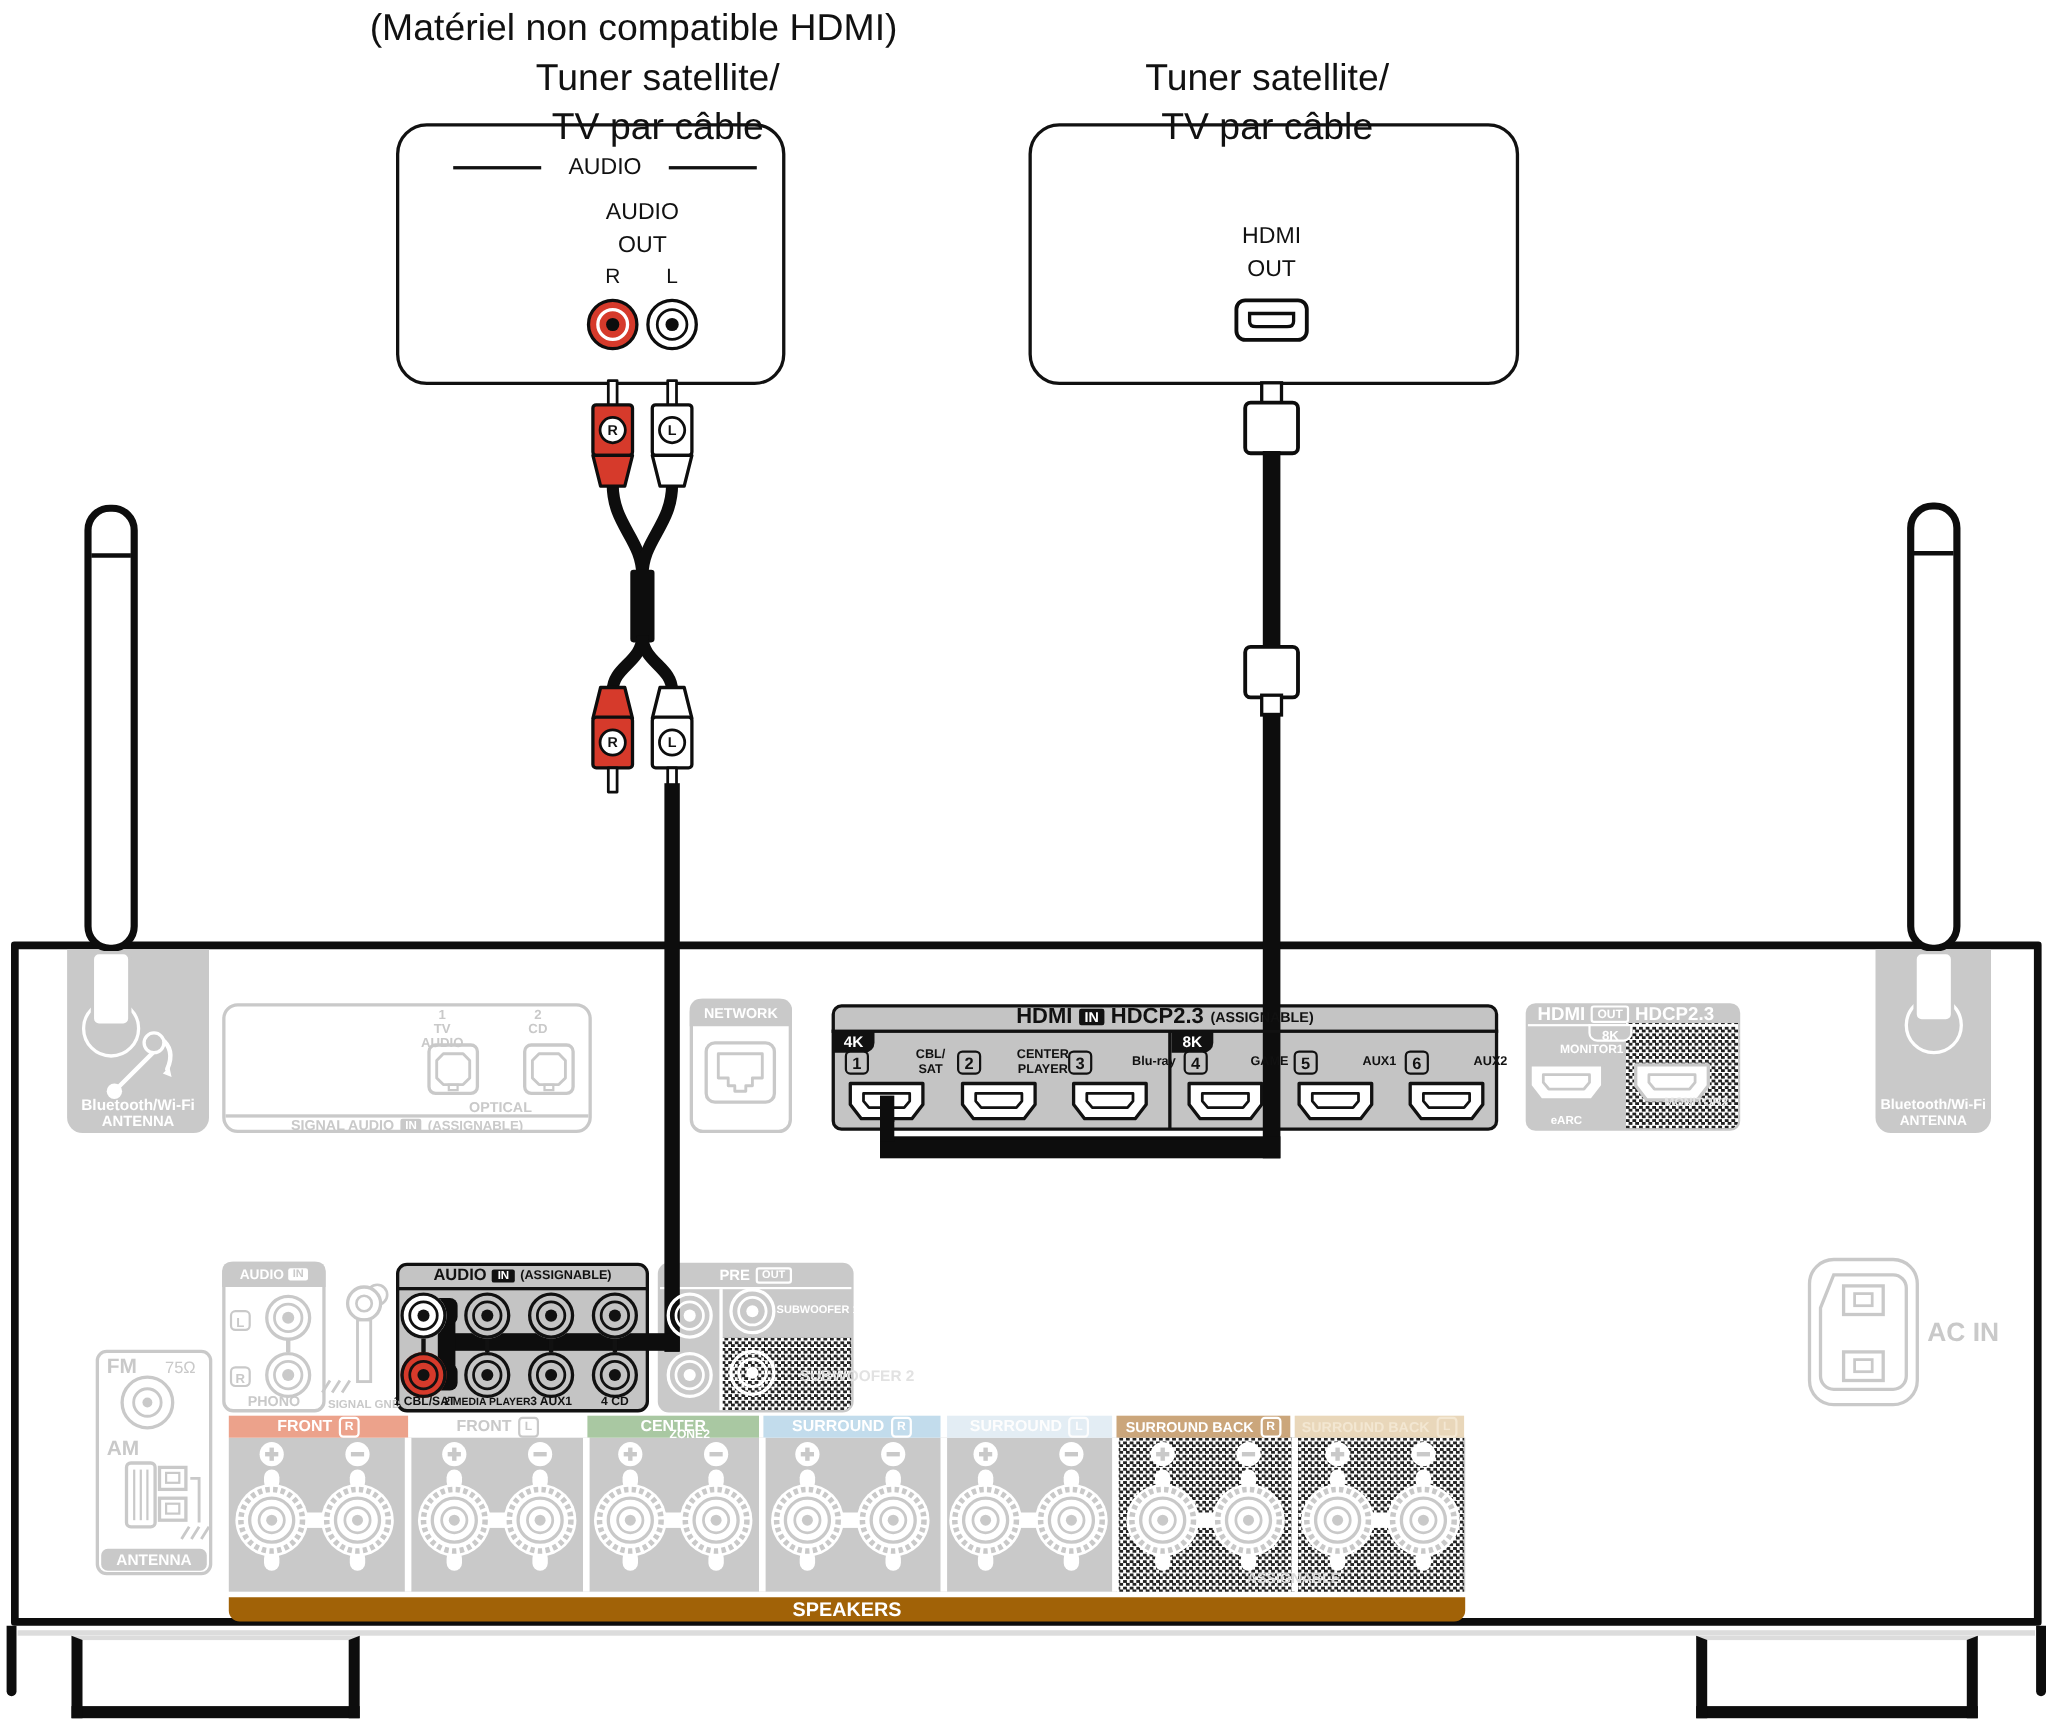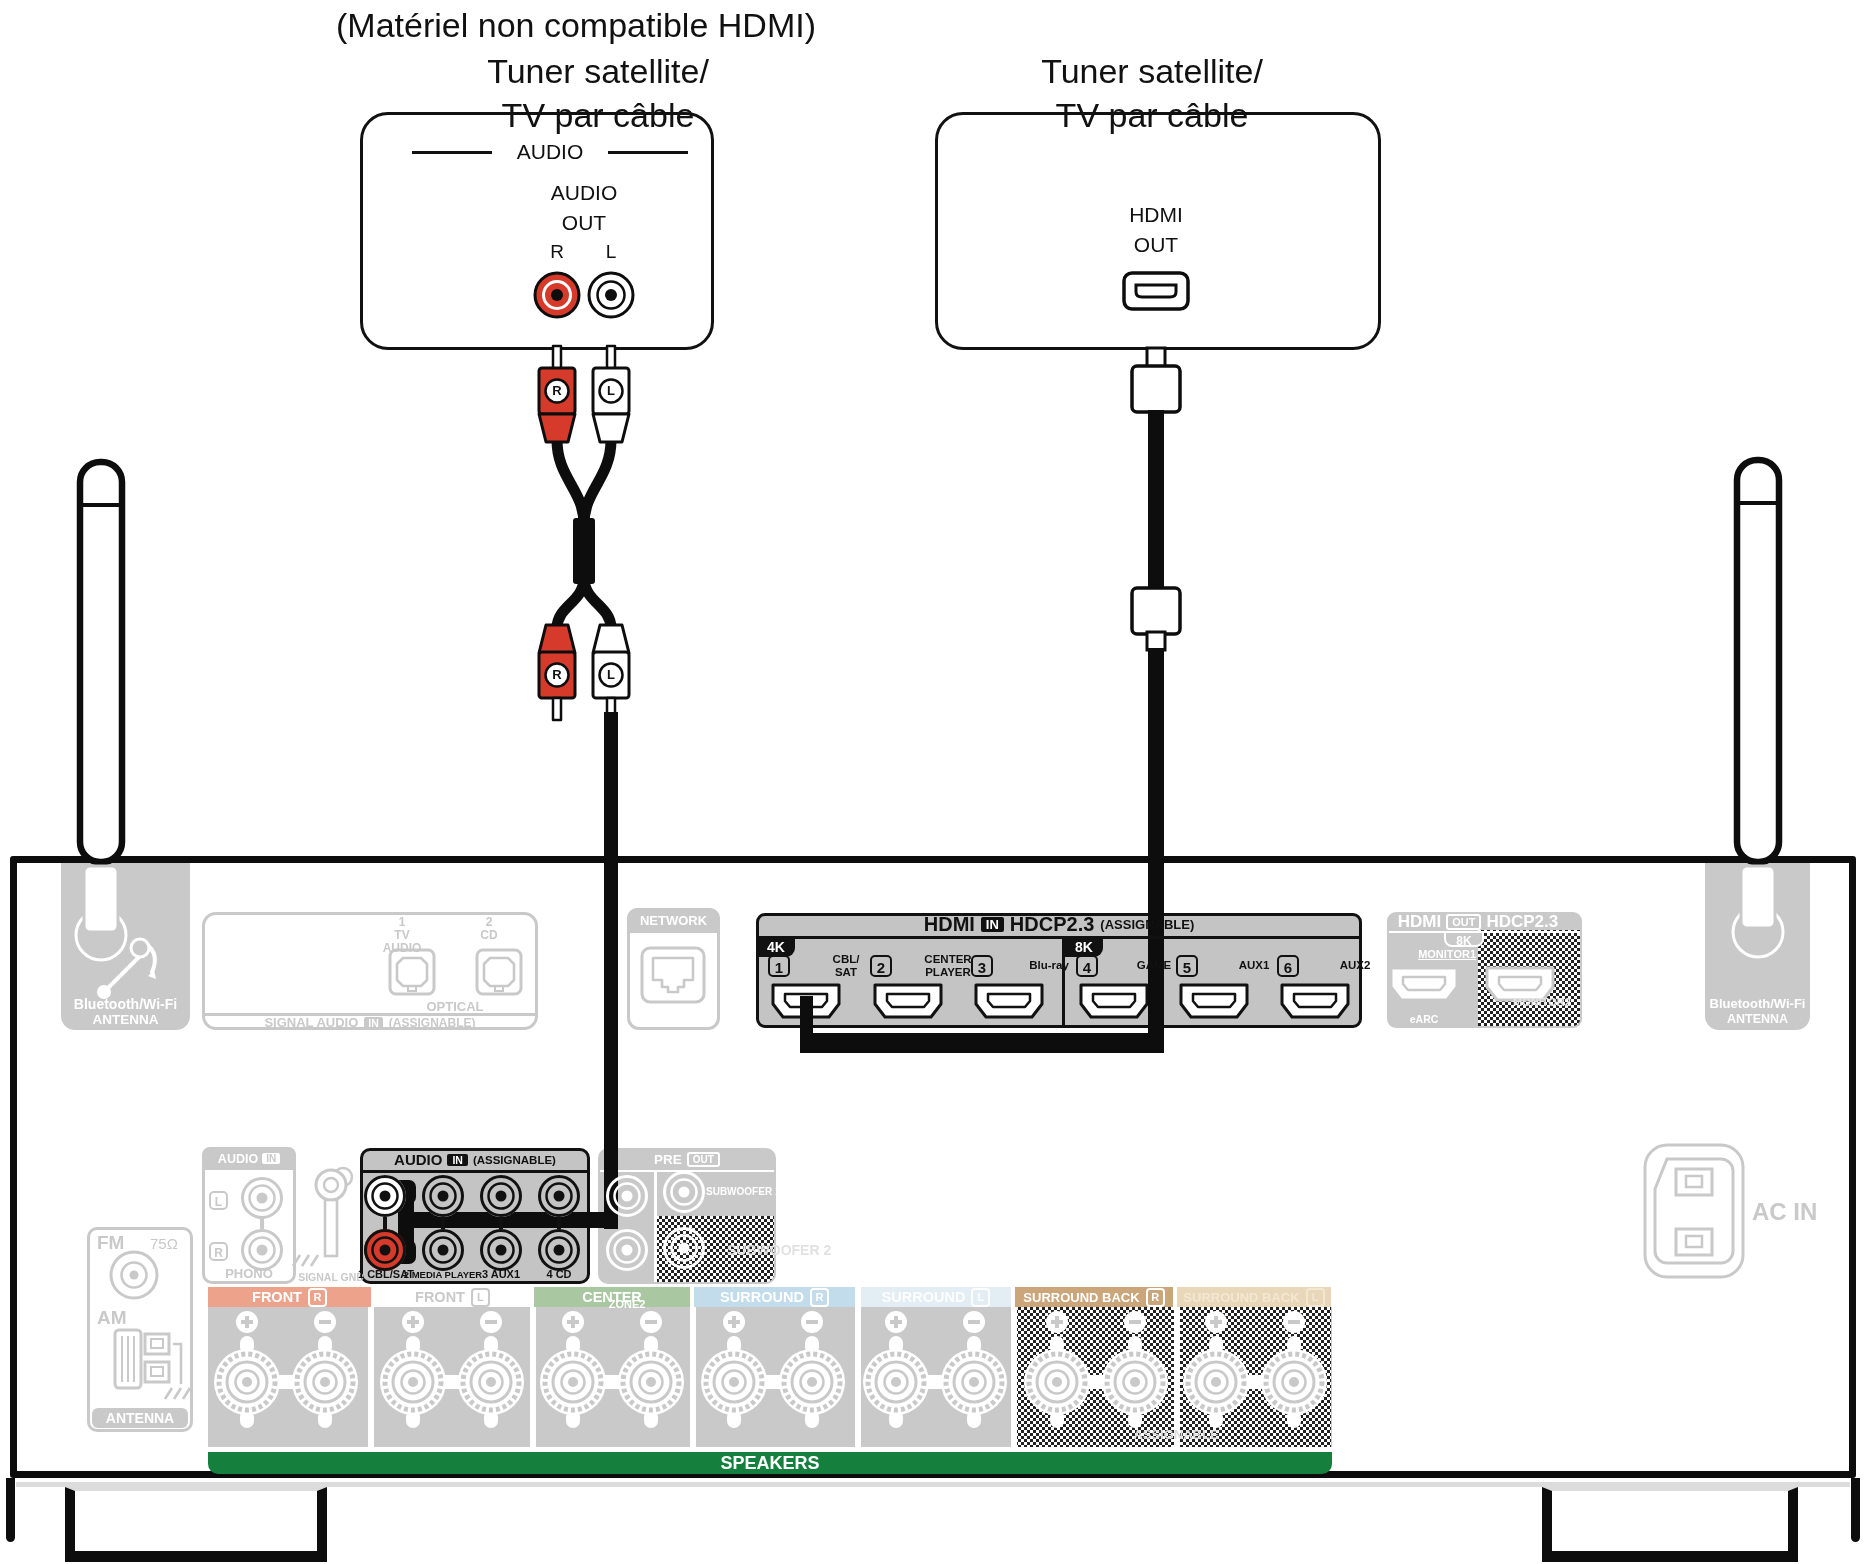--- a/index.html
+++ b/index.html
@@ -136,21 +136,21 @@
 
   <div class="panel" style="left:1387px;top:912px;width:195px;height:116px;border-radius:9px;"></div>
   <div class="checker" style="left:1478px;top:930px;width:102px;height:96px;border-radius:0 0 7px 0;"></div>
   <div class="lbl row" style="left:1389px;top:913px;width:178px;height:18px;gap:5px;">
     <span class="w b" style="font-size:17px;">HDMI</span>
     <span class="bdg-line" style="font-size:11px;">OUT</span>
     <span class="w b" style="font-size:17px;">HDCP2.3</span>
   </div>
   <div style="position:absolute;left:1389px;top:931px;width:191px;height:2px;background:#fff;z-index:3;"></div>
   <div class="lbl c w b" style="left:1444px;top:931px;width:40px;height:16px;border:2px solid #fff;border-radius:0 0 8px 8px;font-size:12px;line-height:16px;background:#c9c9c9;box-sizing:border-box;">8K</div>
-  <div class="lbl w b" style="left:1390px;top:948px;width:86px;font-size:11px;text-align:right;text-decoration:underline;">MONITOR1</div>
+  <div class="lbl w b" style="left:1390px;top:948px;width:86px;font-size:11px;text-align:right;">MONITOR1</div>
   <div class="lbl c b" style="left:1498px;top:976px;width:88px;font-size:11px;color:#e2e2e2;margin-top:20px;">MONITOR2</div>
   <div class="lbl c w b" style="left:1392px;top:1000px;width:64px;font-size:10.5px;margin-top:39px;">ARC</div>
   <div class="lbl c w b" style="left:1392px;top:1013px;width:64px;font-size:10.5px;">eARC</div>
 
   <div class="lbl gray b" style="left:1752px;top:1198px;font-size:24px;">AC IN</div>
 
   <div class="whitebox" style="left:202px;top:1147px;width:94px;height:137px;border-radius:10px;box-sizing:border-box;"></div>
   <div class="lbl row" style="left:202px;top:1147px;width:94px;height:23px;background:#c9c9c9;border-radius:8px 8px 0 0;gap:4px;">
     <span class="w b" style="font-size:12.5px;">AUDIO</span>
     <span class="bdg-whitefill" style="font-size:10px;">IN</span>
@@ -225,21 +225,21 @@
     </div>
 
   <div class="divider" style="left:368px;top:1307px;width:6px;height:140px;"></div>
   <div class="divider" style="left:530px;top:1307px;width:6px;height:140px;"></div>
   <div class="divider" style="left:690px;top:1307px;width:6px;height:140px;"></div>
   <div class="divider" style="left:855px;top:1307px;width:6px;height:140px;"></div>
   <div class="divider" style="left:1011px;top:1307px;width:6px;height:140px;"></div>
   <div class="divider" style="left:1174px;top:1307px;width:6px;height:140px;z-index:4;"></div>
 
   <div class="lbl c b" style="left:1106px;top:1427px;width:140px;font-size:13px;color:#dcdcdc;">ASSIGNABLE</div>
-  <div class="lbl row w b" style="left:208px;top:1452px;width:1124px;height:22px;background:#15803d;border-radius:0 0 10px 10px;font-size:18px;">
+  <div class="lbl row w b" style="left:208px;top:1452px;width:1124px;height:22px;background:#a16207;border-radius:0 0 10px 10px;font-size:18px;">
     <span>SPEAKERS</span>
   </div>
 
   <svg id="art" width="1866" height="1564" viewBox="0 0 1866 1564">
     <defs>
       <g id="rca-sm">
         <circle r="19.5" fill="none" stroke="currentColor" stroke-width="3"></circle>
         <circle r="12.5" fill="none" stroke="currentColor" stroke-width="2.5"></circle>
         <circle r="5.5" fill="currentColor"></circle>
       </g>

